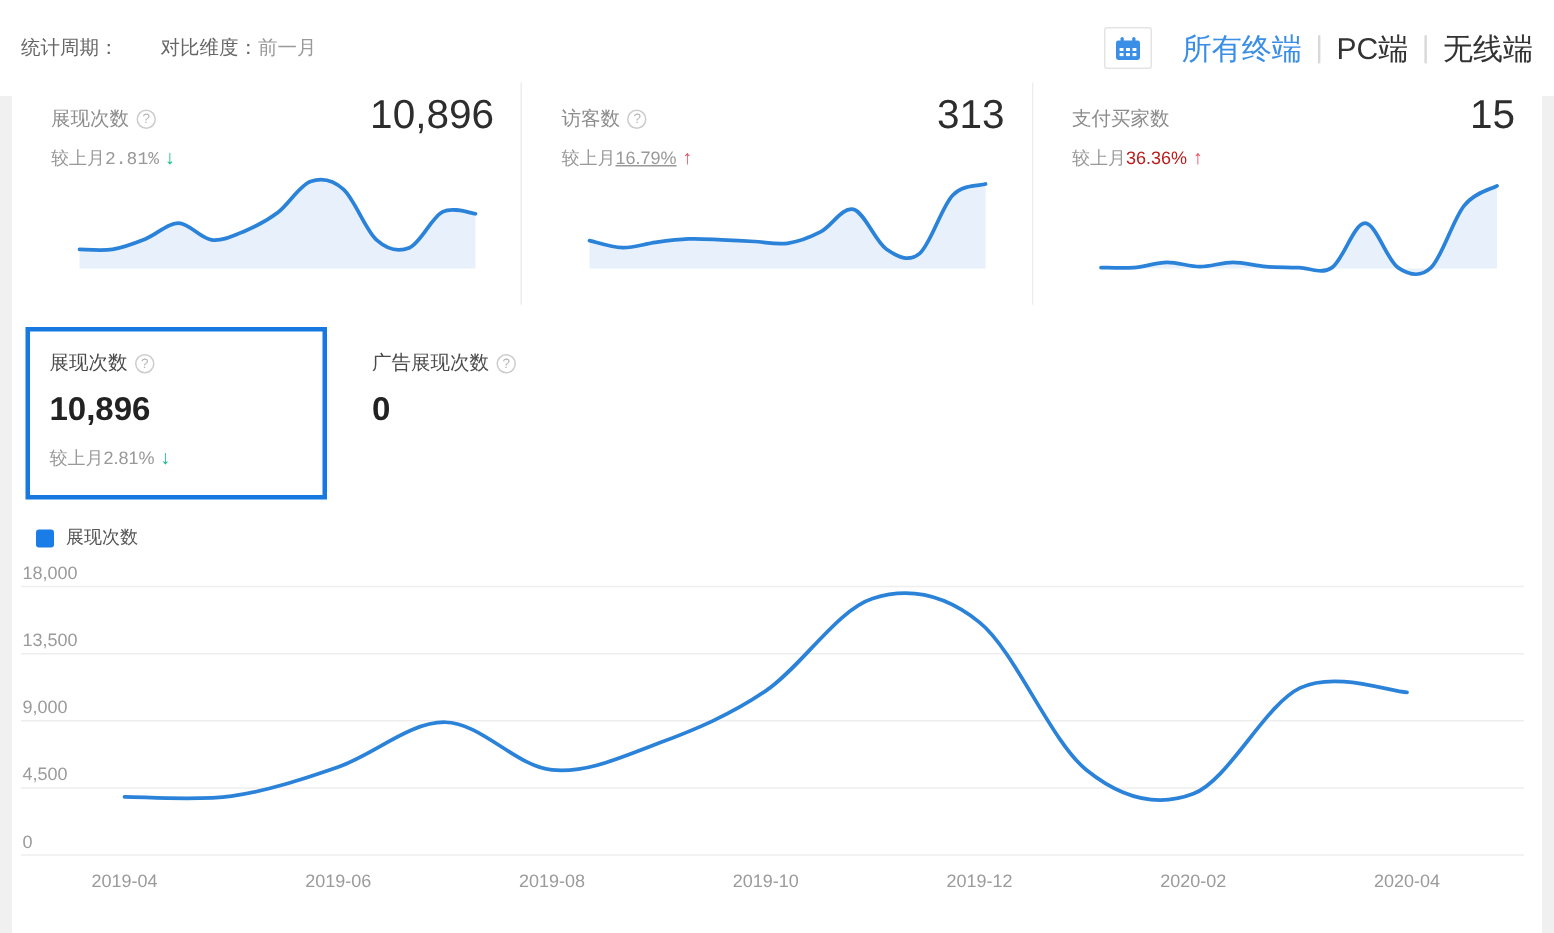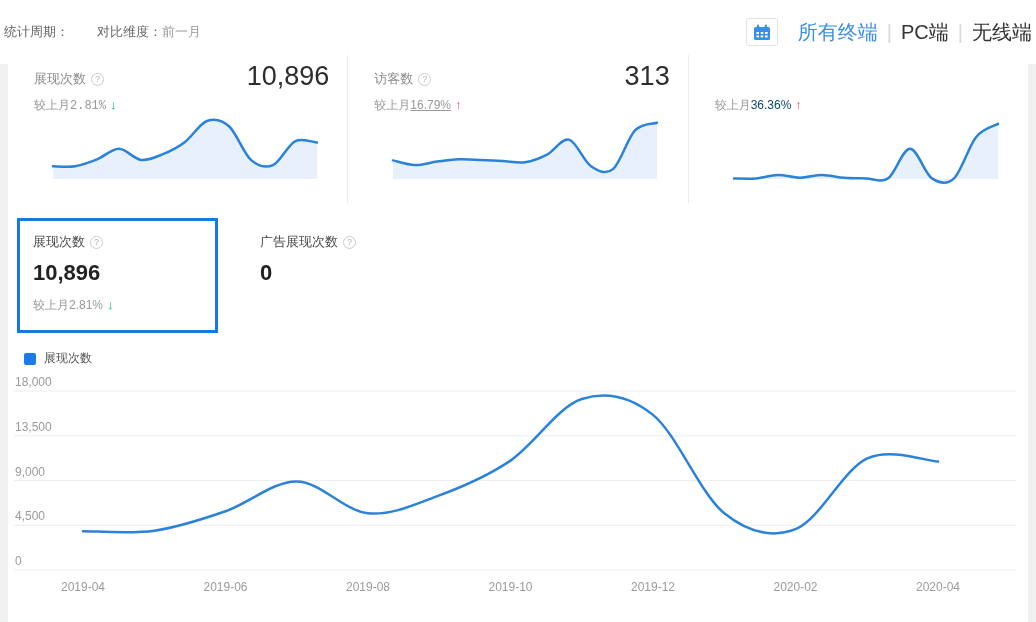--- a/index.html
+++ b/index.html
@@ -6,21 +6,21 @@
   body{
     width:1036px;height:622px;position:relative;overflow:hidden;
     background:#f0f0f0;
     font-family:"Liberation Sans","DejaVu Sans",sans-serif;
     -webkit-font-smoothing:antialiased;
   }
   
   .topbar{
     position:absolute;left:0;top:0;width:1036px;height:64px;background:#fff;
     display:flex;align-items:center;justify-content:space-between;
-    box-sizing:border-box;padding:0 4px;
+    box-sizing:border-box;padding:0 14px;
   }
   .topbar-left{font-size:13px;color:#666;display:flex;align-items:center;white-space:nowrap}
   .t-val{color:#9a9a9a}
   .t-gap{margin-left:28px}
   .topbar-right{display:flex;align-items:center;font-size:20px;white-space:nowrap}
   .cal-btn{
     width:32px;height:28px;border:1px solid #e4e4e4;background:#fff;border-radius:2px;
     display:flex;align-items:center;justify-content:center;margin-right:20px;padding:0;cursor:pointer;
   }
   .term{color:#333;cursor:pointer}
@@ -42,21 +42,21 @@
     margin-left:5px;box-sizing:border-box;
   }
   .card-value{font-size:27px;color:#2d2d2d}
   .card-change{position:absolute;left:26px;top:42px;font-size:12px;color:#999}
   .arrow{font-weight:bold;font-size:13px;margin-left:4px}
   .spark{position:absolute;left:42px;top:55px}
 
   
   .sel-card{position:absolute;top:163px;box-sizing:border-box;background:#fff;cursor:pointer}
   .sel-card.selected{left:9px;width:201px;height:115px;border:3px solid #1778e0;padding:12px 13px}
-  .sel-card.plain{left:236px;width:195px;height:115px;border:none;padding:15px 16px}
+  .sel-card.plain{left:224px;width:195px;height:115px;border:none;padding:15px 16px}
   .sel-title{font-size:13px;color:#4a4a4a;display:flex;align-items:center}
   .sel-value{font-size:22px;font-weight:bold;color:#222;margin-top:9px}
   .sel-change{font-size:12px;color:#999;margin-top:11px}
 
   
   .legend{position:absolute;left:16px;top:295px;display:flex;align-items:center}
   .legend-swatch{width:12px;height:12px;background:#1a7ce6;border-radius:2px}
   .legend-label{font-size:12px;color:#555;margin-left:8px}
 
   
@@ -125,22 +125,28 @@
       <div class="card-change">
         <span>较上月</span><span class="pct" style="color: rgb(153, 153, 153); text-decoration: underline;">16.79%</span><span class="arrow" style="color: rgb(238, 77, 100);">↑</span>
       </div>
       <svg class="spark" width="270" height="76">
           <path d="M3,50.4C6.7,51.2 17.7,54.9 25,55.1C32.3,55.3 39.7,52.6 47,51.6C54.3,50.6 61.7,49.6 69,49.3C76.3,49 83.7,49.6 91,49.9C98.3,50.2 105.7,50.6 113,51C120.3,51.4 127.7,53.3 135,52.2C142.3,51.1 149.7,48.4 157,44.6C164.3,40.8 171.7,27.7 179,29.6C186.3,31.5 193.7,51.3 201,56.2C208.3,61.1 215.7,65.1 223,59.1C230.3,53.1 237.7,28 245,20.3C252.3,12.6 263.3,14 267,12.7 L267,69 L3,69 Z" fill="#e8f1fb" stroke="none"></path>
           <path d="M3,50.4C6.7,51.2 17.7,54.9 25,55.1C32.3,55.3 39.7,52.6 47,51.6C54.3,50.6 61.7,49.6 69,49.3C76.3,49 83.7,49.6 91,49.9C98.3,50.2 105.7,50.6 113,51C120.3,51.4 127.7,53.3 135,52.2C142.3,51.1 149.7,48.4 157,44.6C164.3,40.8 171.7,27.7 179,29.6C186.3,31.5 193.7,51.3 201,56.2C208.3,61.1 215.7,65.1 223,59.1C230.3,53.1 237.7,28 245,20.3C252.3,12.6 263.3,14 267,12.7" fill="none" stroke="#2b82d9" stroke-width="2.5" stroke-linecap="round"></path>
         </svg>
     </div>
 
     <div class="stat-card">
+      <div class="card-top">
+        <span class="card-title">
+          <span>支付买家数</span>
+        </span>
+        <span class="card-value">15</span>
+      </div>
       <div class="card-change">
-        <span>较上月</span><span class="pct" style="color: #0c4a6e; text-align: right;">36.36%</span><span class="arrow" style="color: rgb(238, 77, 100);">↑</span>
+        <span>较上月</span><span class="pct" style="color: #b91c1c; text-align: right;">36.36%</span><span class="arrow" style="color: rgb(238, 77, 100);">↑</span>
       </div>
       <svg class="spark" width="270" height="76">
           <path d="M3,68.4C6.7,68.4 17.7,69 25,68.4C32.3,67.8 39.7,65 47,64.9C54.3,64.8 61.7,67.8 69,67.8C76.3,67.8 83.7,64.9 91,64.9C98.3,64.9 105.7,67.2 113,67.8C120.3,68.4 127.7,68.3 135,68.4C142.3,68.5 149.7,73.3 157,68.4C164.3,63.5 171.7,38.8 179,38.8C186.3,38.8 193.7,63.5 201,68.4C208.3,73.3 215.7,75.3 223,68.4C230.3,61.5 237.7,36.3 245,27.2C252.3,18.1 263.3,16.1 267,13.9 L267,69 L3,69 Z" fill="#e8f1fb" stroke="none"></path>
           <path d="M3,68.4C6.7,68.4 17.7,69 25,68.4C32.3,67.8 39.7,65 47,64.9C54.3,64.8 61.7,67.8 69,67.8C76.3,67.8 83.7,64.9 91,64.9C98.3,64.9 105.7,67.2 113,67.8C120.3,68.4 127.7,68.3 135,68.4C142.3,68.5 149.7,73.3 157,68.4C164.3,63.5 171.7,38.8 179,38.8C186.3,38.8 193.7,63.5 201,68.4C208.3,73.3 215.7,75.3 223,68.4C230.3,61.5 237.7,36.3 245,27.2C252.3,18.1 263.3,16.1 267,13.9" fill="none" stroke="#2b82d9" stroke-width="2.5" stroke-linecap="round"></path>
         </svg>
     </div>
   </div>
 
   <div class="sel-card selected">
     <div class="sel-title">

